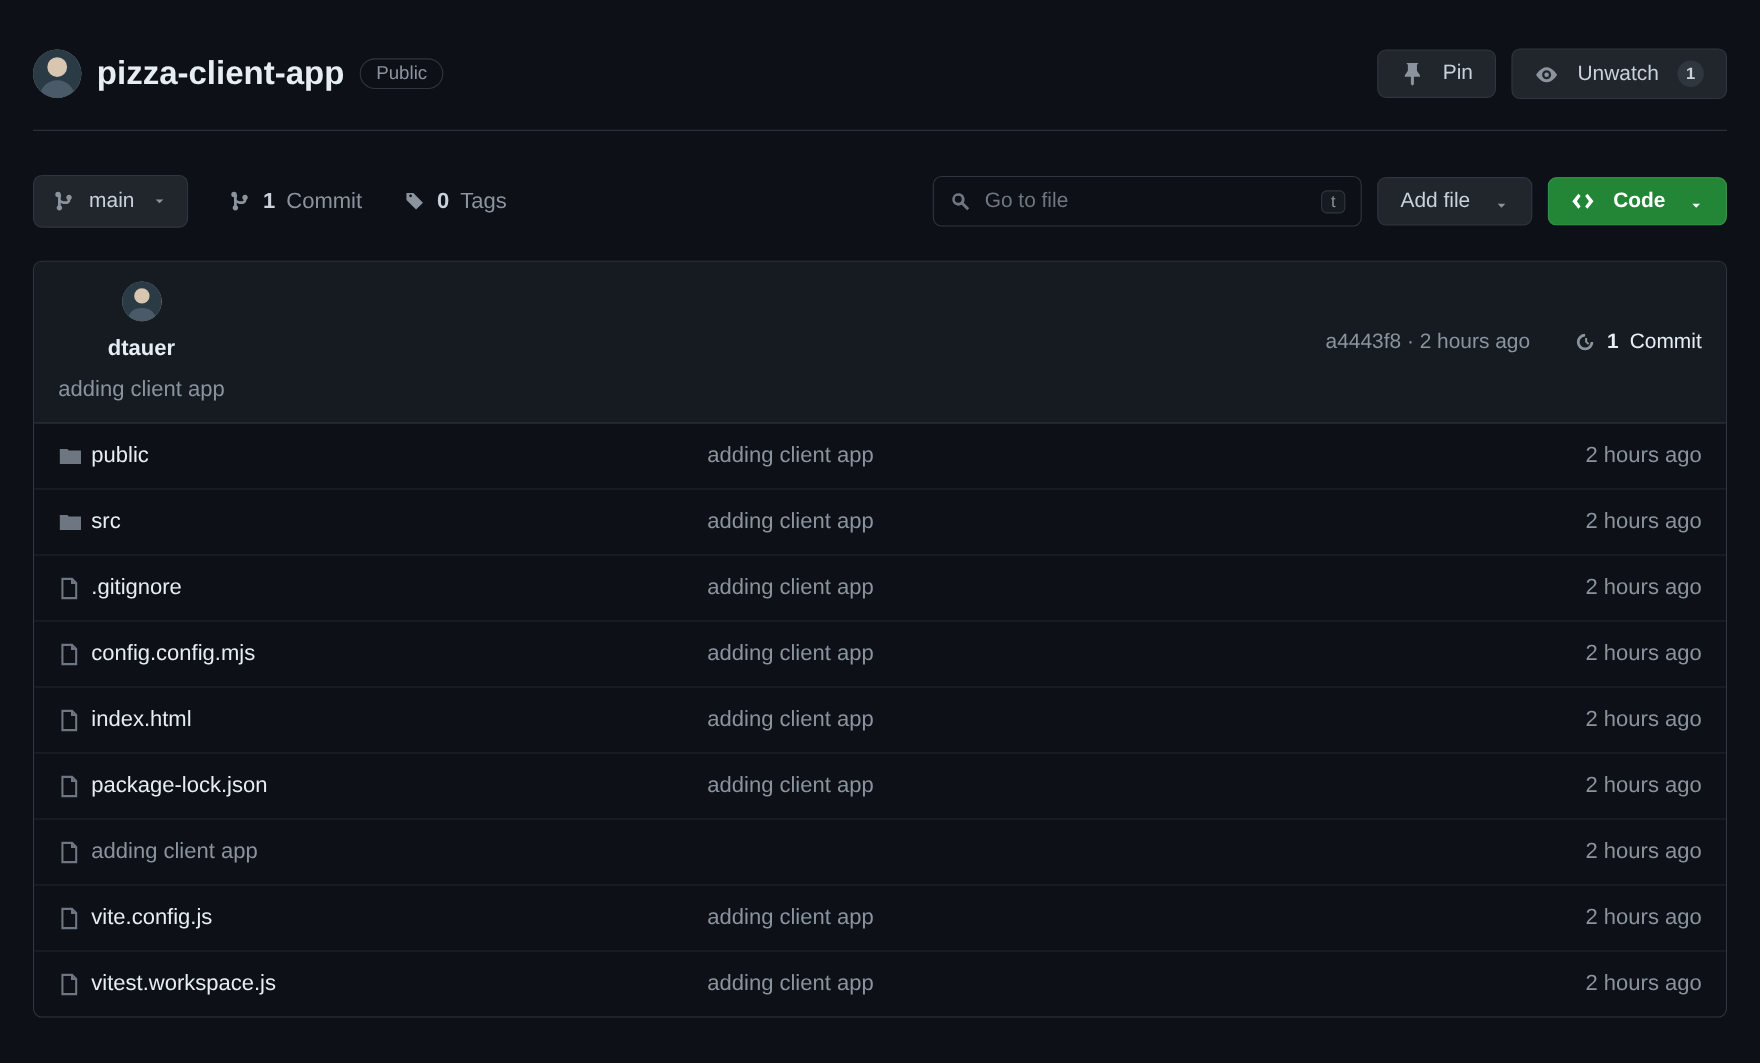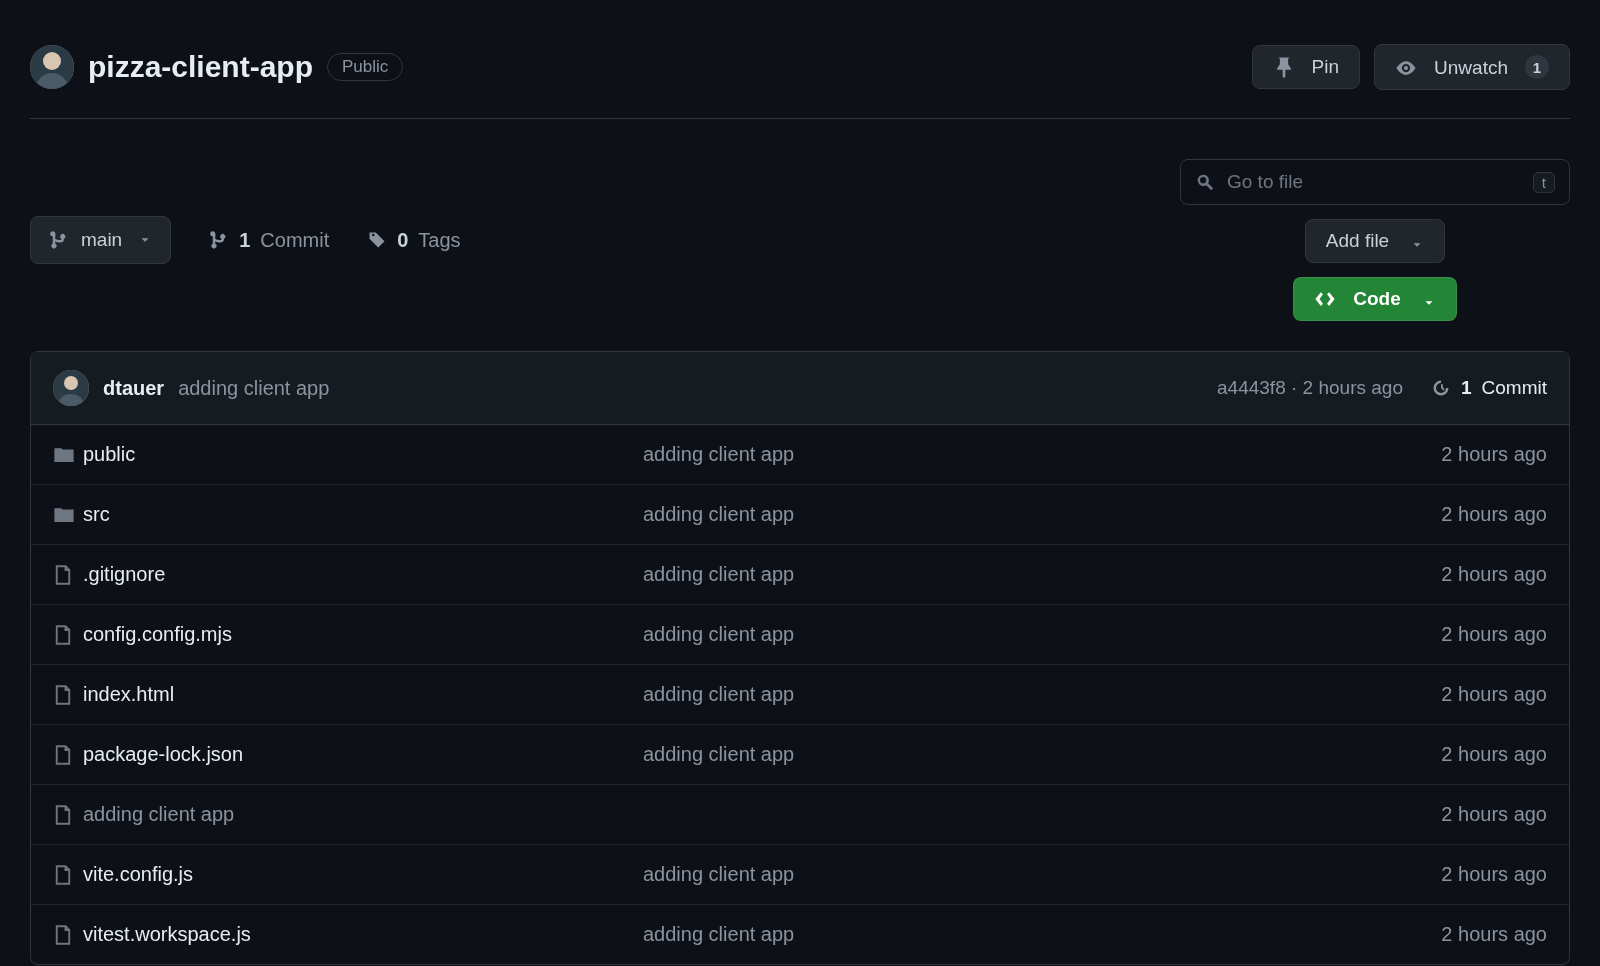--- a/index.html
+++ b/index.html
@@ -44,21 +44,21 @@
   .btn-small-badge {
     background:#30363d; color:#c9d1d9; border-radius:50%;
     min-width:24px; height:24px; display:inline-flex; align-items:center; justify-content:center;
     font-size:15px; font-weight:600; padding:0 6px;
   }
   .toolbar {
     display:flex; align-items:center; justify-content:space-between;
     padding: 40px 0 30px 0;
   }
   .toolbar-left { display:flex; align-items:center; gap:38px; }
-  .toolbar-right { display:flex; align-items:center; gap:14px;flex-direction:column; }
+  .toolbar-right { display:flex; align-items:center; gap:14px; }
   .branch-btn {
     display:inline-flex; align-items:center; gap:12px;
     background:#21262d; border:1px solid #30363d; color:#c9d1d9;
     padding:12px 18px; border-radius:8px; font-size:19px; font-weight:500; cursor:pointer;
   }
   .stat { display:inline-flex; align-items:center; gap:10px; color:#c9d1d9; font-size:20px; cursor:pointer; }
   .stat .num { font-weight:600; }
   .stat .label { color:#8b949e; }
   .search-wrap {
     display:flex; align-items:center; gap:12px;
@@ -78,29 +78,29 @@
     background:#238636; border:1px solid rgba(240,246,252,0.1);
     color:#fff; font-weight:600;
   }
   .file-box {
     border:1px solid #30363d; border-radius:8px; overflow:hidden;
   }
   .commit-row {
     display:flex; align-items:center; justify-content:space-between;
     padding:18px 22px; background:#161b22; border-bottom:1px solid #30363d;
   }
-  .commit-left { display:flex; align-items:center; gap:14px; font-size:20px; }
+  .commit-left { display:flex; align-items:center; gap:14px; font-size:20px;flex-direction:column; }
   .commit-left .avatar-sm {
     width:36px; height:36px; border-radius:50%;
     background: linear-gradient(135deg,#6b7a8f,#b8a99a);
     overflow:hidden;
   }
   .author { font-weight:600; color:#e6edf3; }
   .commit-msg { color:#8b949e; }
-  .commit-right { display:flex; align-items:center; gap:28px; font-size:19px; color:#8b949e; }
+  .commit-right { display:flex; align-items:center; gap:40px; font-size:19px; color:#8b949e; }
   .commit-count { display:inline-flex; align-items:center; gap:10px; color:#e6edf3; }
   .commit-count .num { font-weight:600; }
   .file-row {
     display:flex; align-items:center; padding:18px 22px;
     border-bottom:1px solid #21262d; font-size:20px;
   }
   .file-row:last-child { border-bottom:none; }
   .file-icon { width:30px; color:#6e7681; display:flex; }
   .file-name { width: 560px; color:#e6edf3; }
   .file-name.link { cursor:pointer; }

